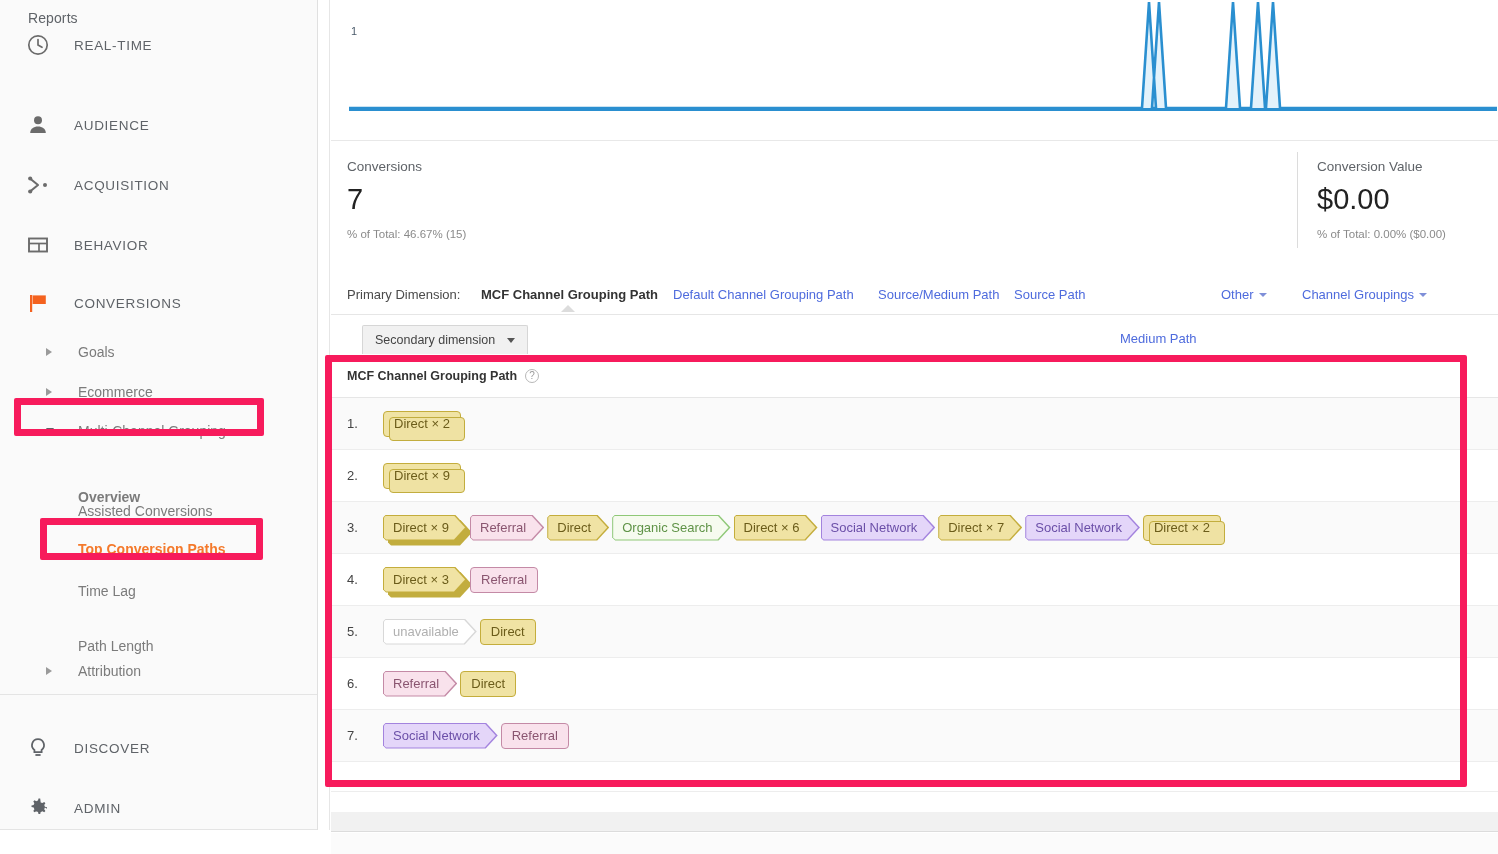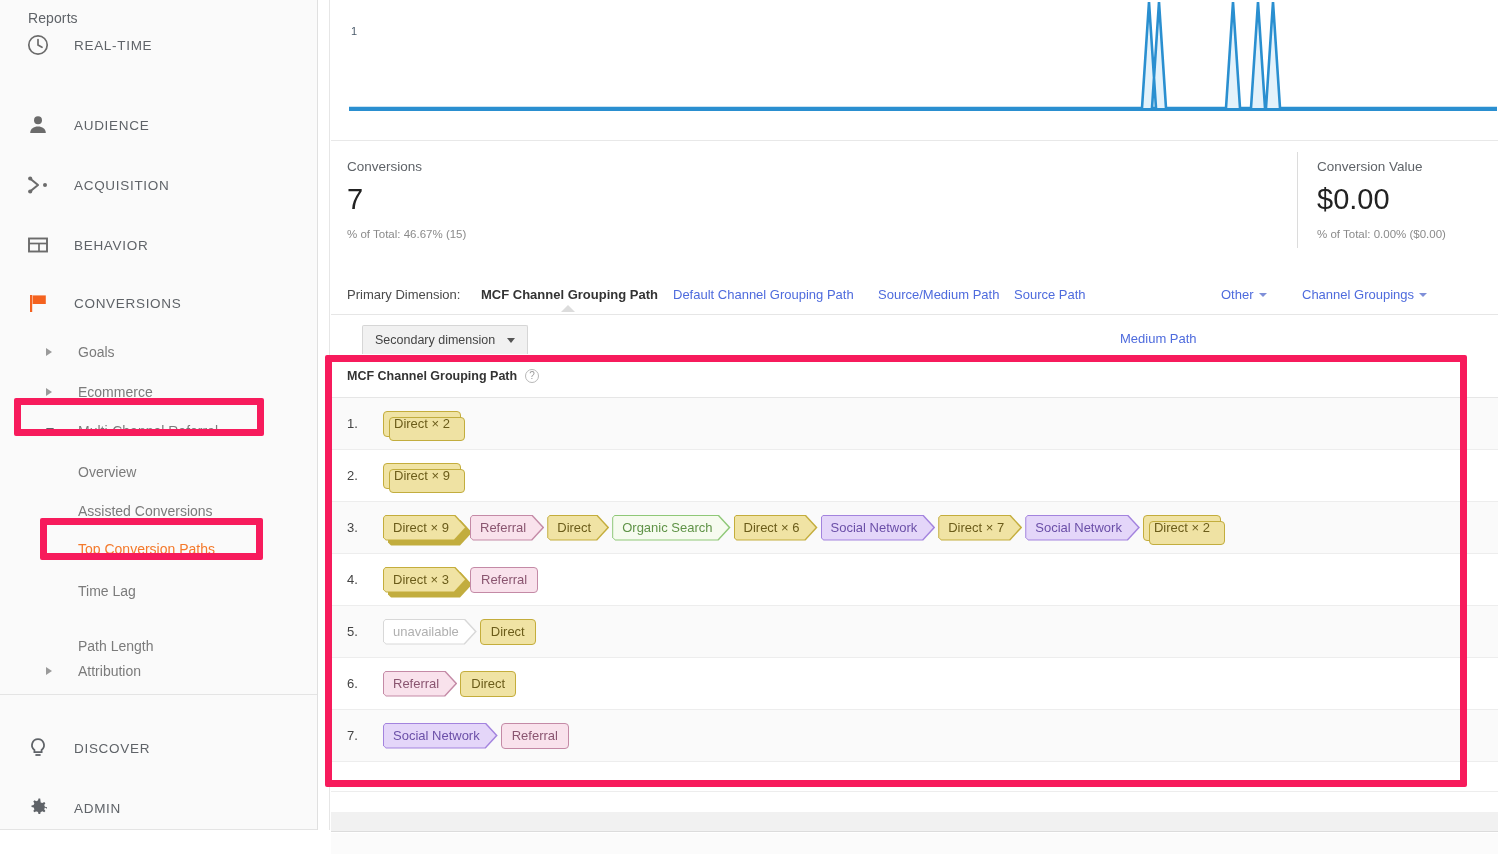--- a/index.html
+++ b/index.html
@@ -38,21 +38,21 @@
     position: absolute; left: 74px;
     font-size: 13.5px; letter-spacing: .7px; color: #5f6368;
   }
   .sub-item {
     position: absolute; left: 0; width: 318px; height: 40px;
     display: flex; align-items: center;
   }
   .sub-label {
     position: absolute; left: 78px; font-size: 14px; color: #7b7b7b;
   }
-  .sub-label.active { color: #f4792b; font-weight: 400; }
+  .sub-label.active { color: #f4792b; font-weight: 700; }
   .caret {
     position: absolute; left: 46px; width: 0; height: 0;
     border-top: 4.5px solid transparent; border-bottom: 4.5px solid transparent;
     border-left: 6px solid #9a9a9a;
   }
   .caret.down {
     border-left: 4.5px solid transparent; border-right: 4.5px solid transparent;
     border-top: 6px solid #5f6368; border-bottom: 0;
   }
   .sidebar-divider {
@@ -223,23 +223,23 @@
         <div class="sub-item" style="top: 332px;">
           <span class="caret" style="top:16px"></span>
           <span class="sub-label">Goals</span>
         </div>
         <div class="sub-item" style="top: 372px;">
           <span class="caret" style="top:16px"></span>
           <span class="sub-label">Ecommerce</span>
         </div>
         <div class="sub-item" style="top: 411px;">
           <span class="caret down" style="top:17px"></span>
-          <span class="sub-label">Multi-Channel Referral</span>
-        </div>
-        <div class="sub-item" style="top: 452px;">
+          <span class="sub-label">Multi-Channel Grouping</span>
+        </div>
+        <div class="sub-item" style="top: 477px; font-weight: bold;">
           <span class="sub-label">Overview</span>
         </div>
         <div class="sub-item" style="top: 491px;">
           <span class="sub-label">Assisted Conversions</span>
         </div>
         <div class="sub-item" style="top: 529px;">
           <span class="sub-label active">Top Conversion Paths</span>
         </div>
         <div class="sub-item" style="top: 571px;">
           <span class="sub-label">Time Lag</span>

